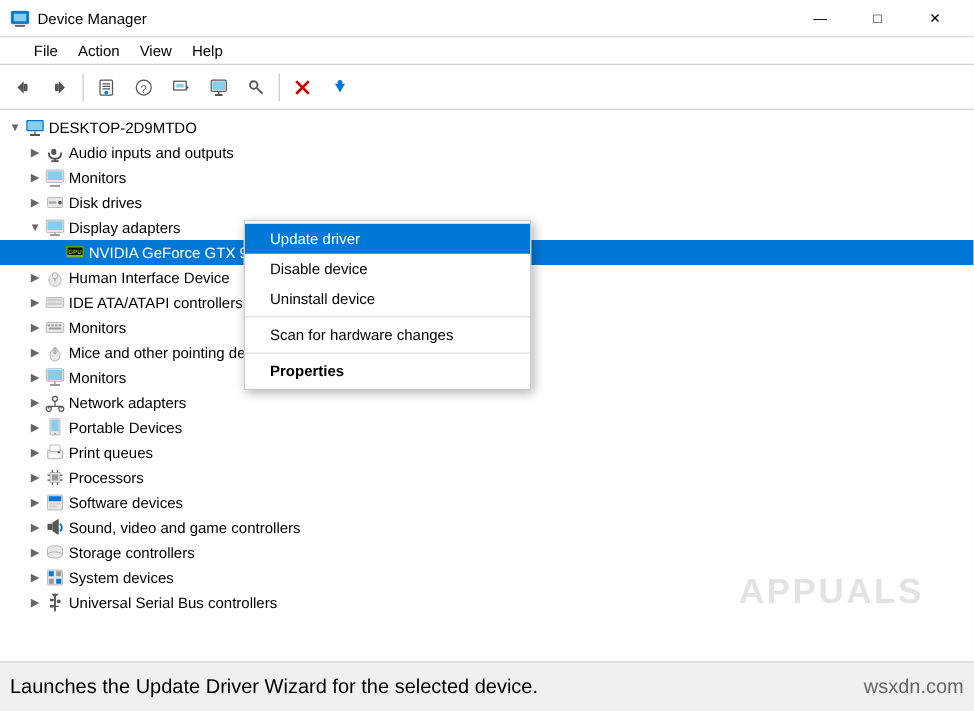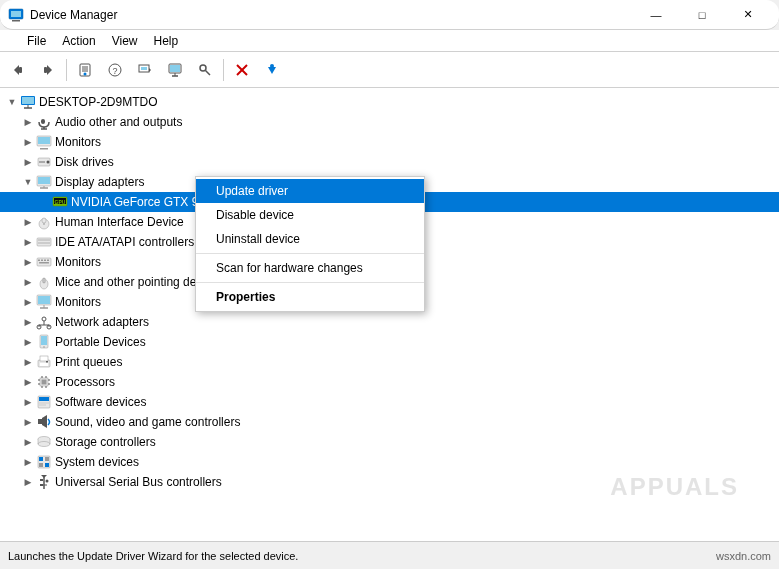--- a/index.html
+++ b/index.html
@@ -17,21 +17,20 @@
     
     .title-bar {
       background: #ffffff;
       height: 30px;
       display: flex;
       align-items: center;
       justify-content: space-between;
       padding: 0 8px;
       border-bottom: 1px solid #d0d0d0;
       user-select: none;
-      border-radius: 13px;
     }
     .title-bar-left {
       display: flex;
       align-items: center;
       gap: 6px;
     }
     .title-bar-icon {
       width: 16px;
       height: 16px;
     }
@@ -181,38 +180,38 @@
       height: 1px;
       background: #e0e0e0;
       margin: 2px 0;
     }
 
     
     .watermark {
       position: absolute;
       bottom: 40px;
       right: 40px;
-      font-size: 24px;
+      font-size: 28px;
       color: rgba(200, 200, 200, 0.5);
       font-weight: bold;
       letter-spacing: 2px;
       pointer-events: none;
       user-select: none;
     }
 
     
     .status-bar {
-      height: 28px;
+      height: 40px;
       background: #f0f0f0;
       border-top: 1px solid #ccc;
       display: flex;
       align-items: center;
       padding: 0 8px;
       justify-content: flex-end;
-      font-size: 11px;
+      font-size: 16px;
     }
     .status-text { flex: 1; }
     .status-right { color: #666; }
 
     
     svg { display: block; }
 
     
     .tree-container::-webkit-scrollbar { width: 16px; }
     .tree-container::-webkit-scrollbar-track { background: #f0f0f0; }
@@ -329,21 +328,21 @@
     <div class="tree-item indent-1">
       <span class="tree-expand">▶</span>
       <span class="tree-icon">
         <svg width="16" height="16" viewBox="0 0 16 16">
           <rect x="5" y="5" width="4" height="5" rx="2" fill="#555"></rect>
           <path d="M3 8 Q3 13 8 13 Q13 13 13 8" fill="none" stroke="#555" stroke-width="1.5"></path>
           <line x1="8" y1="13" x2="8" y2="15" stroke="#555" stroke-width="1.5"></line>
           <line x1="5" y1="15" x2="11" y2="15" stroke="#555" stroke-width="1.5"></line>
         </svg>
       </span>
-      <span class="tree-label">Audio other and outputs</span>
+      <span class="tree-label">Audio inputs and outputs</span>
     </div>
 
     <div class="tree-item indent-1">
       <span class="tree-expand">▶</span>
       <span class="tree-icon">
         <svg width="16" height="16" viewBox="0 0 16 16">
           <rect x="1" y="2" width="14" height="10" rx="1" fill="#e8e8e8" stroke="#999" stroke-width="0.5"></rect>
           <rect x="2" y="3" width="12" height="7" fill="#87ceeb"></rect>
           <rect x="4" y="14" width="8" height="1.5" fill="#999"></rect>
         </svg>

